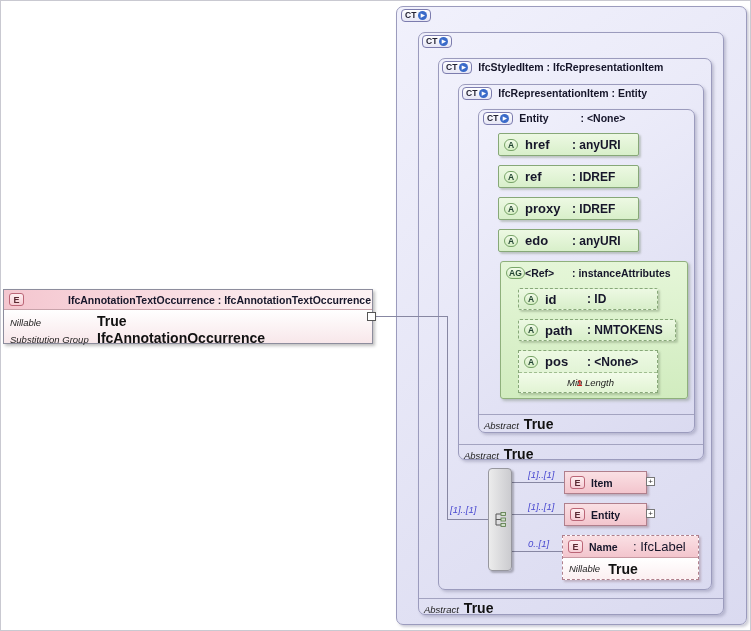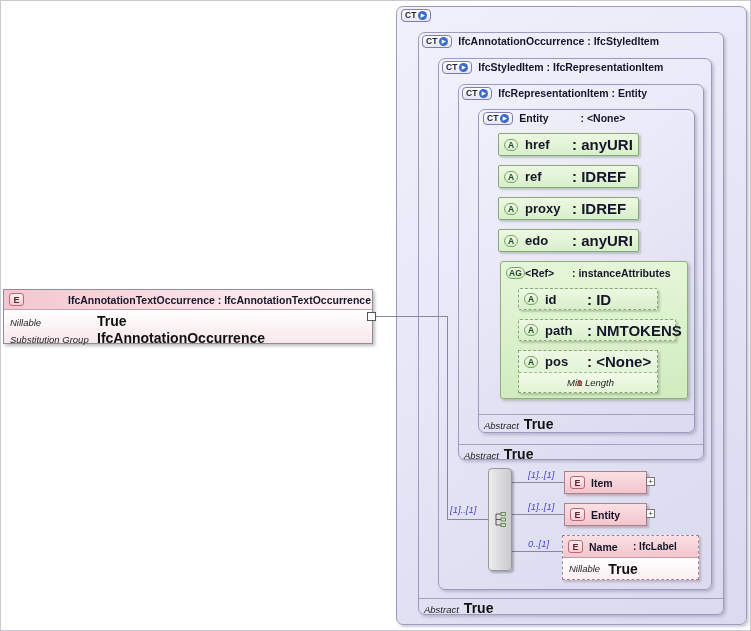--- a/index.html
+++ b/index.html
@@ -27,42 +27,42 @@
 
   
   .attr-box { position:absolute; z-index:2; display:flex; align-items:center; border:1px solid #87a878;
               border-radius:2px; background:linear-gradient(#edf9e3,#d8efca);
               box-shadow:2px 2px 2px rgba(90,110,80,.3); }
   .attr-box.dashed, .attr2-box { border-style:dashed; }
   .badge-a { display:inline-block; min-width:14px; height:12px; padding:0 2px; margin-left:5px;
              border:1px solid #79a569; border-radius:6px; background:linear-gradient(#f2fbe9,#d4edc2);
              font-size:8.5px; font-weight:bold; line-height:11px; text-align:center; color:#243; }
   .attr-name { position:absolute; left:26px; font-size:13px; font-weight:bold; color:#16162a; white-space:nowrap; }
-  .attr-type { position:absolute; left:73px; font-size:15px; font-weight:bold; color:#16162a; white-space:nowrap; }
+  .attr-type { position:absolute; left:73px; font-size:12px; font-weight:bold; color:#16162a; white-space:nowrap; }
   .inner .attr-type { left:68px; }
   .ag-box { position:absolute; z-index:2; border:1px solid #8fb07c; border-radius:3px;
             background:linear-gradient(#e5f6d8,#d1ecbf); box-shadow:2px 2px 3px rgba(90,110,80,.35); }
   .ag-box .badge-a { position:absolute; left:5px; top:5px; margin:0; }
   .ag-box .ag-name { position:absolute; left:24px; top:5px; font-size:10.5px; font-weight:bold; color:#16162a; }
   .ag-box .ag-type { position:absolute; left:71px; top:5px; font-size:10.5px; font-weight:bold; color:#16162a; }
   .attr2-box { position:absolute; z-index:2; border:1px dashed #87a878; background:linear-gradient(#edf9e3,#d8efca);
                box-shadow:2px 2px 2px rgba(90,110,80,.3); }
   .attr2-head { position:relative; height:21px; display:flex; align-items:center; }
   .attr2-facet { position:relative; height:20px; border-top:1px dashed #a0bd90; display:flex;
                  align-items:center; padding-left:5px; background:linear-gradient(#f2fbe9,#e2f4d4);justify-content:center; }
   .facet-red { position:absolute; left:58px; font-size:9.5px; font-weight:bold; color:#cc2222; }
 
   
   .elem-box { position:absolute; z-index:2; display:flex; align-items:center; border:1px solid #b07f8c;
               background:linear-gradient(#fae0e4,#f3c5cd); box-shadow:2px 2px 2px rgba(120,80,90,.35); }
   .badge-e { display:inline-block; width:15px; height:13px; margin-left:5px; border:1px solid #bb6677;
              border-radius:3px; background:linear-gradient(#fdeef0,#f6ccd4); font-size:9px; font-weight:bold;
              line-height:12px; text-align:center; color:#5a2a33; }
   .elem-name { position:absolute; left:26px; font-size:10.5px; font-weight:bold; color:#16162a; white-space:nowrap; }
-  .elem-type { position:absolute; left:70px; font-size:10px; font-weight:bold; color:#16162a; white-space:nowrap; }
+  .elem-type { position:absolute; left:70px; font-size:13px; font-weight:normal; color:#16162a; white-space:nowrap; }
   .plus-btn { position:absolute; z-index:3; width:9px; height:9px; background:#fff; border:1px solid #777;
               font-size:8px; line-height:7px; text-align:center; color:#333; cursor:pointer; }
   .elem-opt { position:absolute; z-index:2; border:1px dashed #b07f8c; background:#fff;
               box-shadow:2px 2px 2px rgba(120,80,90,.3); }
   .elem-opt-head { position:relative; height:21px; display:flex; align-items:center;
                    background:linear-gradient(#fae0e4,#f3c5cd); }
   .elem-opt-props { position:relative; height:22px; border-top:1px solid #c99aa3;
                     background:linear-gradient(#ffffff,#fbeff1); display:flex; align-items:center;
                     padding-left:6px; gap:8px; }
 
@@ -111,21 +111,20 @@
     <span class="badge-ct">
         <span class="badge-ct-label">CT</span>
         <span class="deriv-icon">▶</span>
       </span>
   </div>
   <div class="ct-title" style="left:421px;top:33px;">
     <span class="badge-ct">
         <span class="badge-ct-label">CT</span>
         <span class="deriv-icon">▶</span>
       </span>
-    <span class="ct-title-text">IfcAnnotationOccurrence : IfcStyledItem</span>
   </div>
   <div class="ct-title" style="left:441px;top:59px;">
     <span class="badge-ct">
         <span class="badge-ct-label">CT</span>
         <span class="deriv-icon">▶</span>
       </span>
     <span class="ct-title-text">IfcStyledItem : IfcRepresentationItem</span>
   </div>
   <div class="ct-title" style="left:461px;top:85px;">
     <span class="badge-ct">

